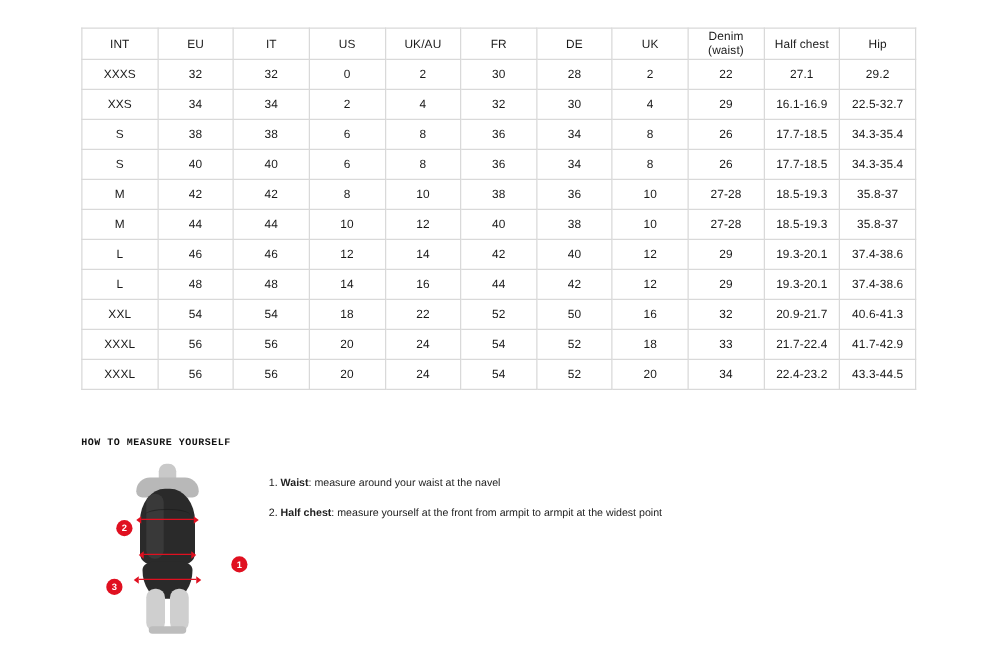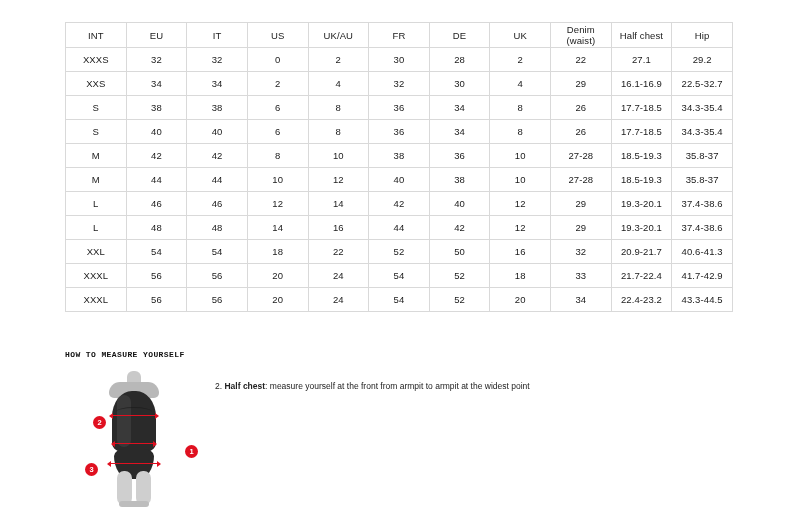--- a/index.html
+++ b/index.html
@@ -403,20 +403,24 @@
           <div class="arrow-h waist-arrow"></div>
           <div class="arrow-h hip-arrow"></div>
         </div>
         <div class="marker m1">1</div>
         <div class="marker m2">2</div>
         <div class="marker m3">3</div>
       </div>
 
       <div class="steps-col">
         <div class="step">
+          <span>1.</span>
+          <b>Waist</b><span>: measure around your waist at the navel</span>
+        </div>
+        <div class="step">
           <span>2.</span>
           <b>Half chest</b><span>: measure yourself at the front from armpit to armpit at the widest point</span>
         </div>
       </div>
 
     </div>
   </div>
 
 </div>
 

